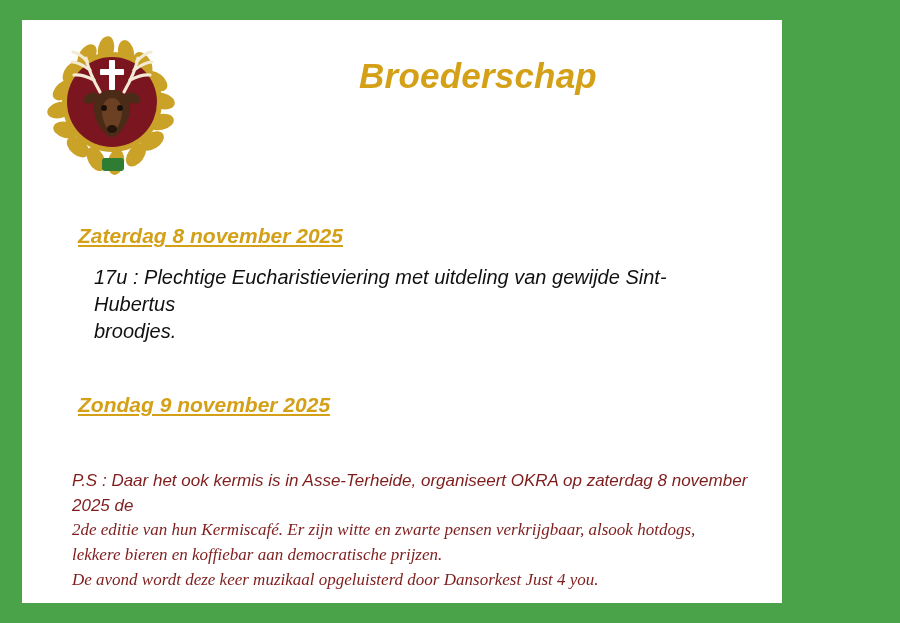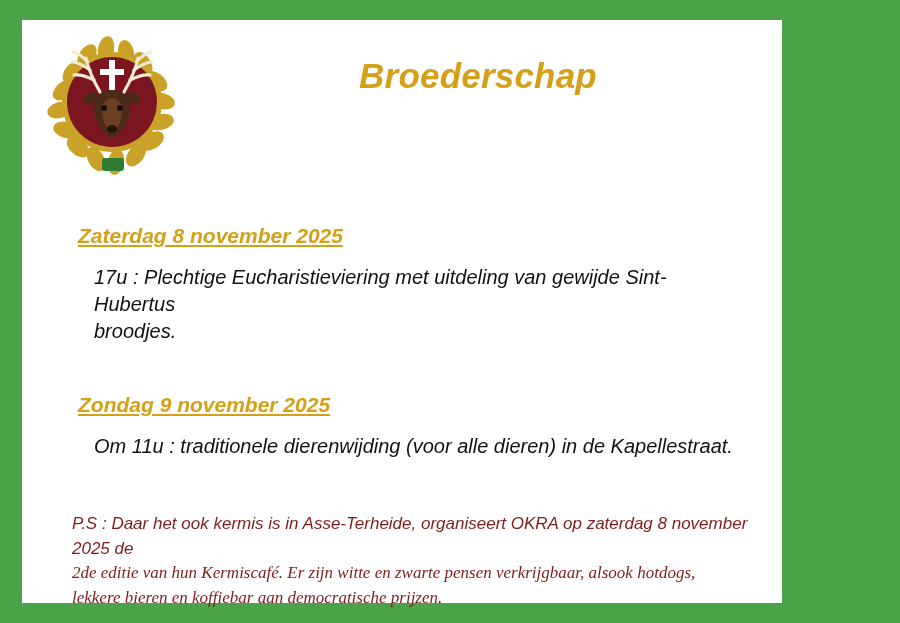--- a/index.html
+++ b/index.html
@@ -170,22 +170,22 @@
     <div class="day-heading sat-heading">Zaterdag 8 november 2025</div>
 
     <div class="entry sat-entry">
       <span>17u : Plechtige Eucharistieviering met uitdeling van gewijde Sint-Hubertus</span>
       <span class="indent">broodjes.</span>
     </div>
 
     <div class="day-heading sun-heading">Zondag 9 november 2025</div>
 
 
-    <div class="entry sun-entry-2">Om 11u : traditionele dierenwijding (voor alle dieren) in de Kapellestraat.</div>
 
     <div class="ps">
       <span>P.S : Daar het ook kermis is in Asse-Terheide, organiseert OKRA op zaterdag 8 november 2025 de</span>
       <span class="indent">2de editie van hun Kermiscafé. Er zijn witte en zwarte pensen verkrijgbaar, alsook hotdogs,</span>
       <span class="indent">lekkere bieren en koffiebar aan democratische prijzen.</span>
+      <span class="indent">De avond wordt deze keer muzikaal opgeluisterd door Dansorkest Just 4 you.</span>
     </div>
 
   </div>
 </div>
 
 </body></html>

